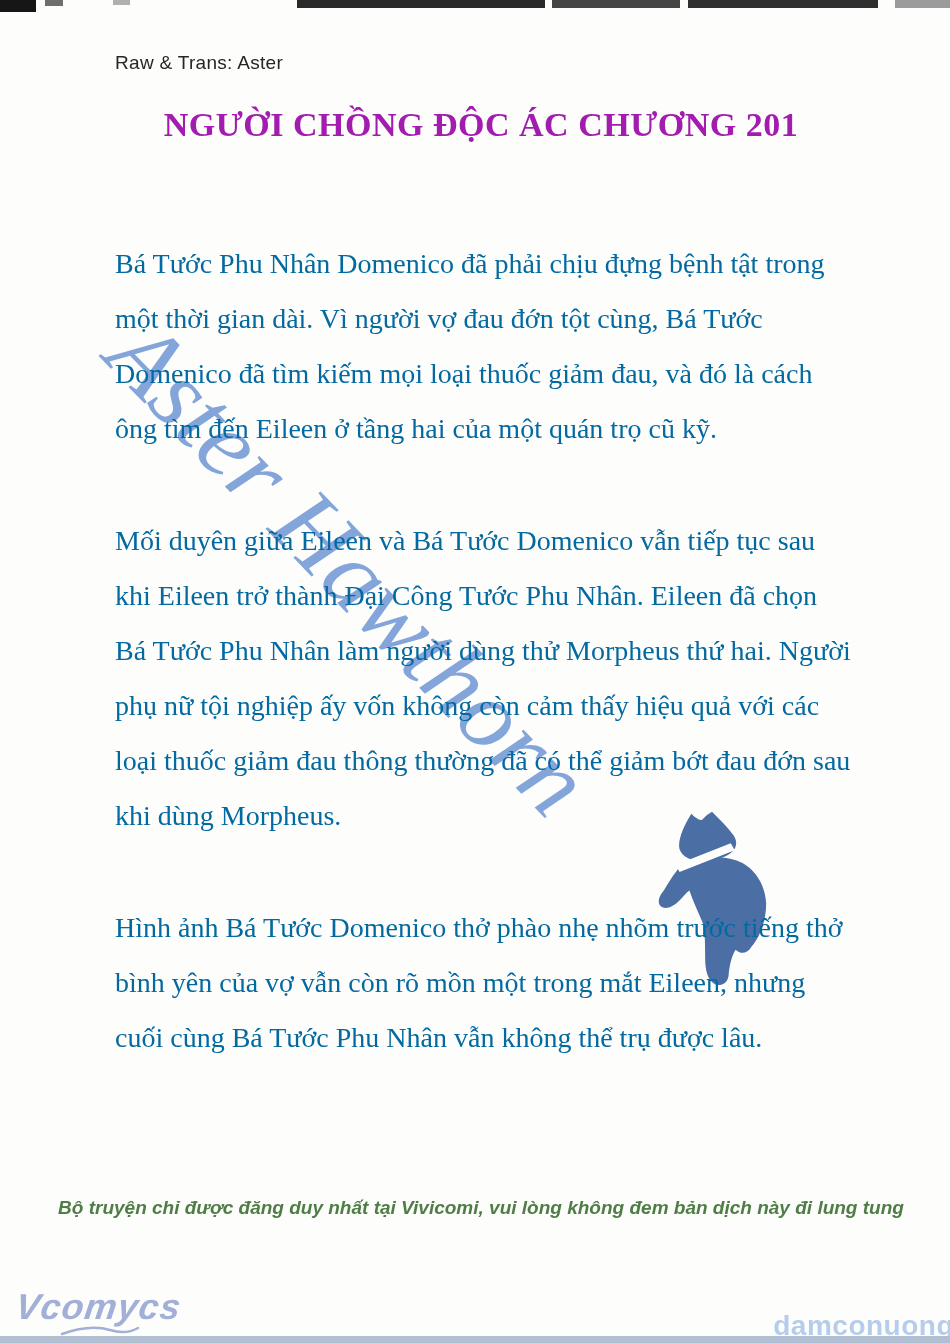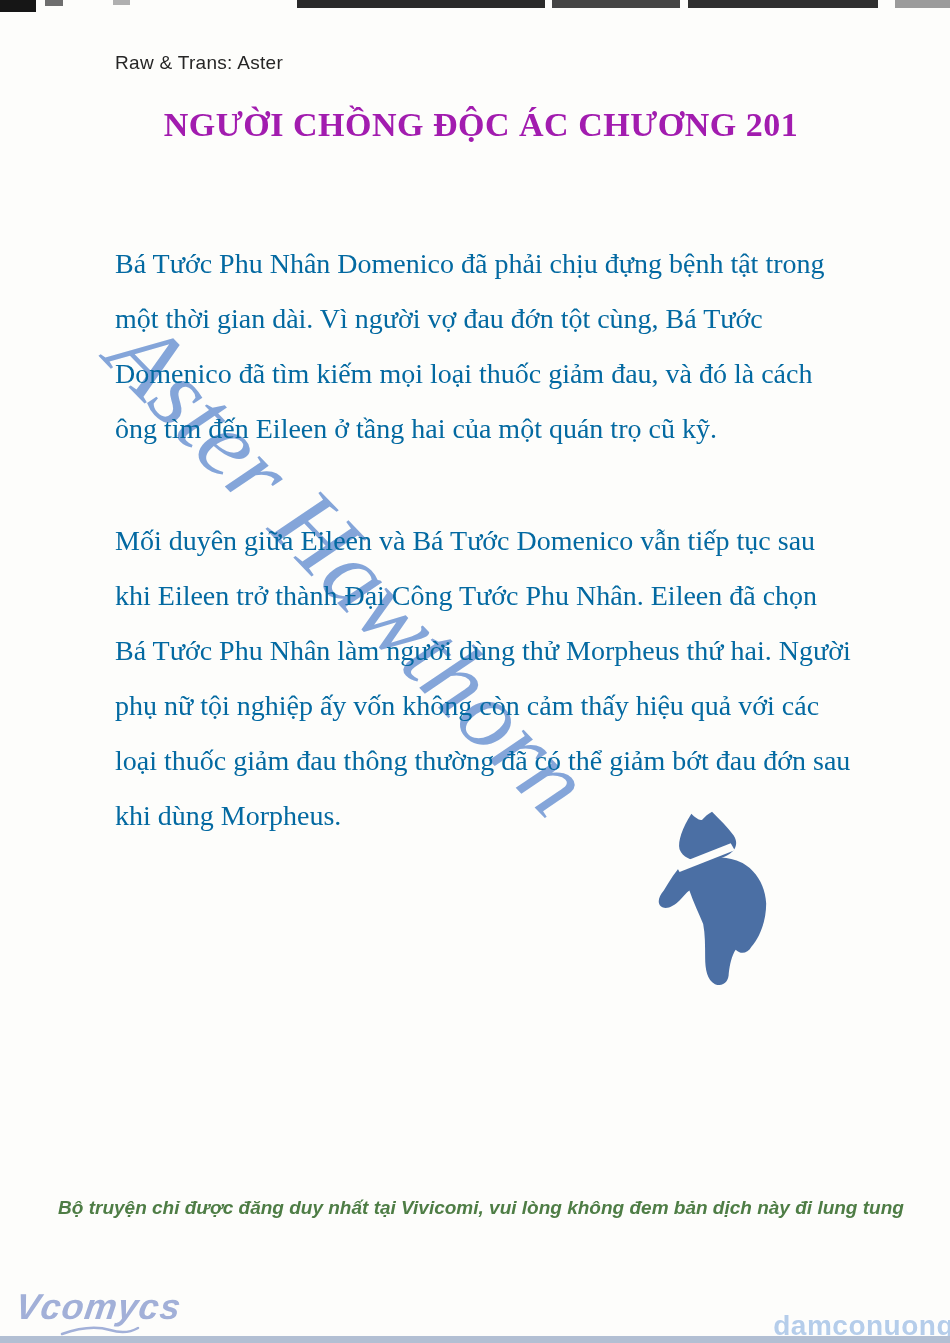--- a/index.html
+++ b/index.html
@@ -127,20 +127,21 @@
                C80,55 70,56 60,58
                C50,60 40,59 34,62 Z"></path>
     </g>
 
     <path d="M26,64 L82,42 L86,49 L30,71 Z" fill="#fdfdfb"></path>
   </svg>
 
   <div class="bodytext">
     <p class="para">Bá Tước Phu Nhân Domenico đã phải chịu đựng bệnh tật trong một thời gian dài. Vì người vợ đau đớn tột cùng, Bá Tước Domenico đã tìm kiếm mọi loại thuốc giảm đau, và đó là cách ông tìm đến Eileen ở tầng hai của một quán trọ cũ kỹ.</p>
     <p class="para">Mối duyên giữa Eileen và Bá Tước Domenico vẫn tiếp tục sau khi Eileen trở thành Đại Công Tước Phu Nhân. Eileen đã chọn Bá Tước Phu Nhân làm người dùng thử Morpheus thứ hai. Người phụ nữ tội nghiệp ấy vốn không còn cảm thấy hiệu quả với các loại thuốc giảm đau thông thường đã có thể giảm bớt đau đớn sau khi dùng Morpheus.</p>
+    <p class="para">Hình ảnh Bá Tước Domenico thở phào nhẹ nhõm trước tiếng thở bình yên của vợ vẫn còn rõ mồn một trong mắt Eileen, nhưng cuối cùng Bá Tước Phu Nhân vẫn không thể trụ được lâu.</p>
   </div>
 
   <div class="footer">
     <div>Bộ truyện chỉ được đăng duy nhất tại Vivicomi, vui lòng không đem bản dịch này đi lung tung</div>
   </div>
 
   <div class="logo">Vcomycs</div>
   <svg class="logo-flourish" width="80" height="16" viewBox="0 0 80 16">
     <path d="M2,12 Q30,2 50,8 Q66,13 78,6" fill="none" stroke="#a2b0d8" stroke-width="2.5" stroke-linecap="round"></path>
   </svg>

